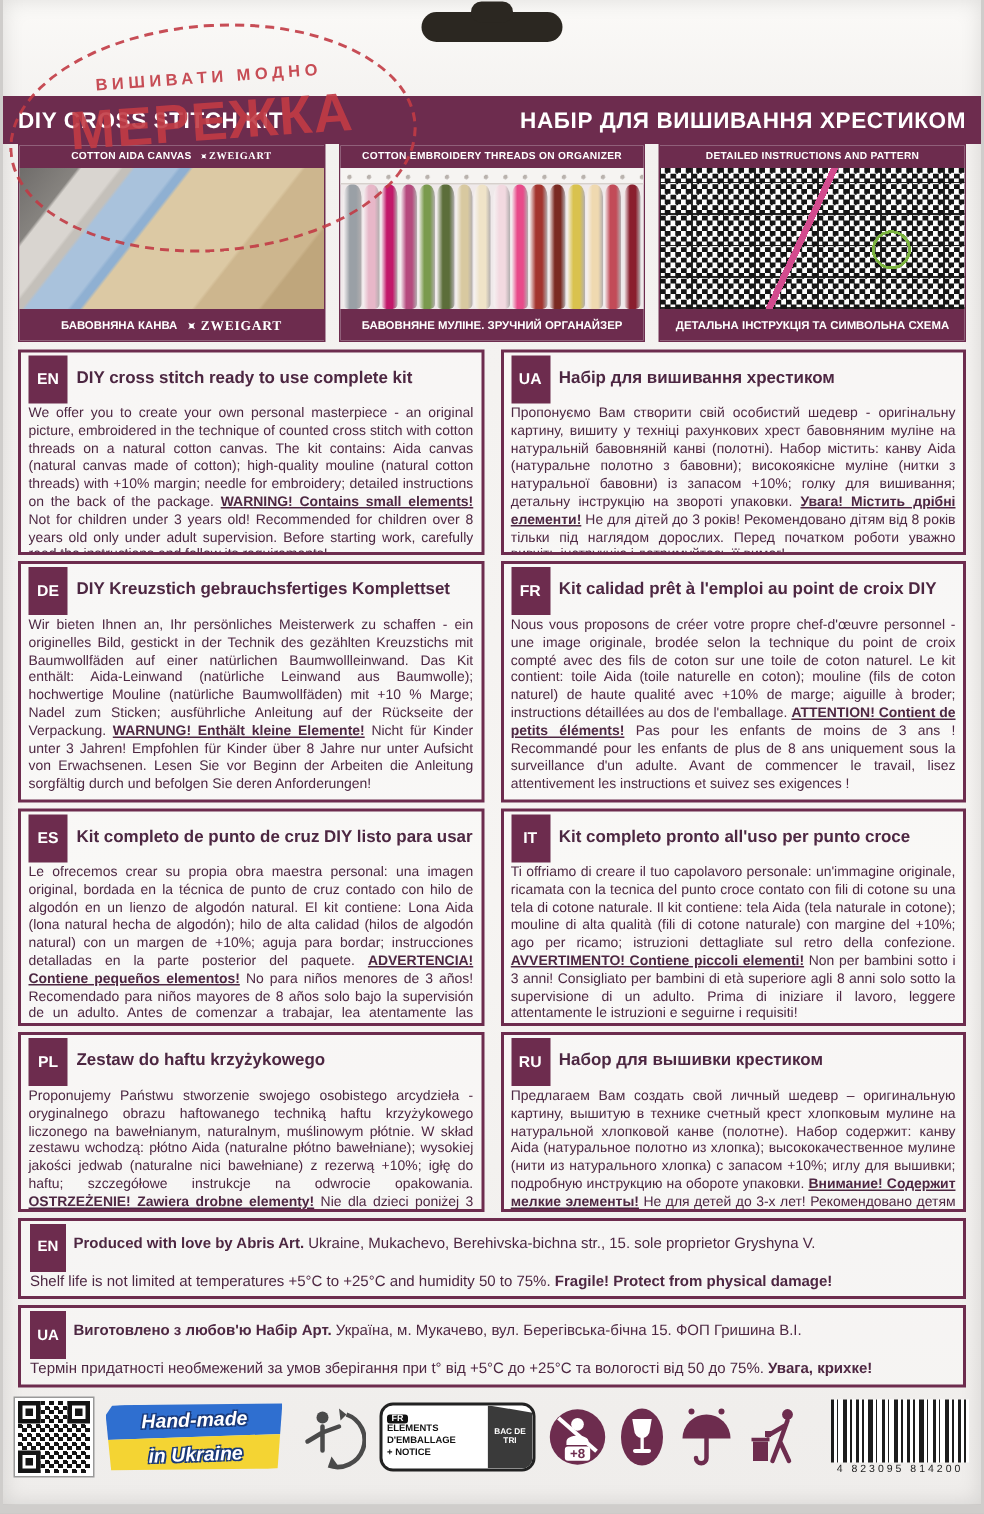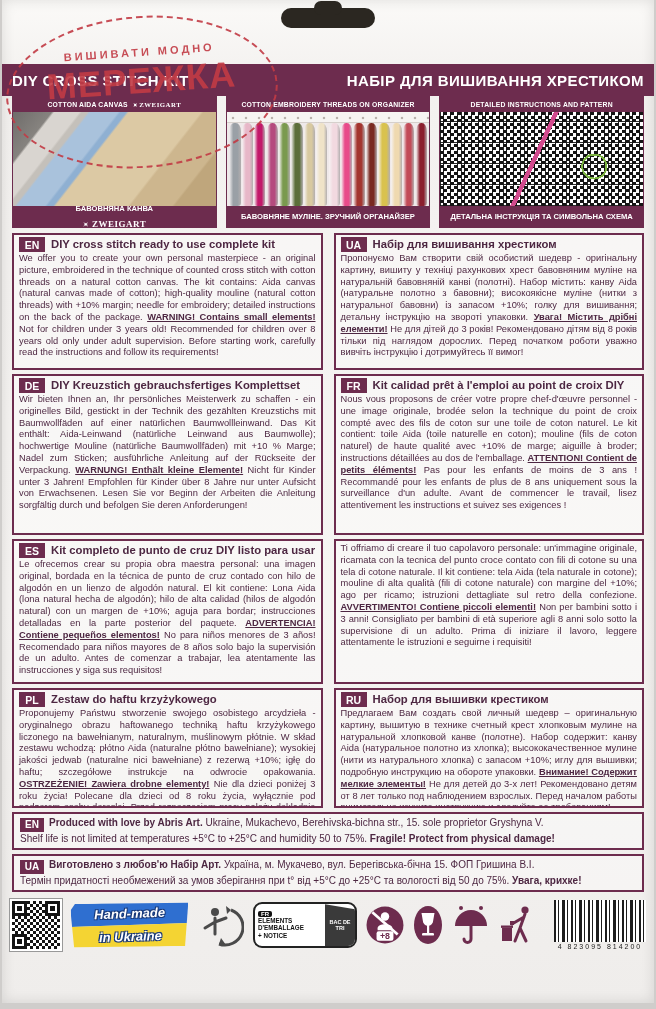--- a/index.html
+++ b/index.html
@@ -25,21 +25,21 @@
   .stamp .s2{position:absolute;top:44px;width:100%;text-align:center;color:var(--stamp);font-size:36px;font-weight:bold;letter-spacing:1px;}
 
   
   .titlebar{position:absolute;top:64px;left:0;right:0;height:26px;background:var(--maroon);color:#fff;display:flex;align-items:center;justify-content:space-between;padding:16px 10px;z-index:10;}
   .titlebar span{font-size:15px;font-weight:bold;letter-spacing:.4px;}
 
   
   .photos{position:absolute;top:96px;left:10px;right:10px;height:132px;display:flex;gap:9px;z-index:8;}
   .panel{flex:1;display:flex;flex-direction:column;border:1px solid var(--maroon);background:#fff;}
   .panel-h{height:15px;background:var(--maroon);color:#fff;font-size:6.8px;font-weight:bold;display:flex;align-items:center;justify-content:center;gap:4px;padding:0 3px;letter-spacing:.2px;}
-  .panel-f{height:21px;background:var(--maroon);color:#fff;font-size:7.6px;font-weight:bold;display:flex;align-items:center;justify-content:center;gap:6px;padding:0 4px;flex-direction:column;}
+  .panel-f{height:21px;background:var(--maroon);color:#fff;font-size:7.6px;font-weight:bold;display:flex;align-items:center;justify-content:center;gap:6px;padding:0 4px;}
   .photo{flex:1;position:relative;overflow:hidden;}
   .zw{font-family:"Liberation Serif","DejaVu Serif",serif;font-weight:bold;letter-spacing:.5px;}
   .zw-d{display:inline-block;transform:rotate(45deg);font-size:.85em;line-height:1;}
 
   .photo-canvas{background:linear-gradient(128deg,#6f6c6a 0%,#86837f 14%,#d9d5d0 15% 24%,#c4c0ba 25% 27%,#a9c2dc 28% 38%,#8fb0d2 39% 41%,#dcc9a4 42% 68%,#cdb68e 69% 84%,#bfa67c 85% 100%);}
   .photo-threads{background:#efe9ea;display:flex;flex-direction:column;}
   .organizer-strip{height:11px;background:#f6f4f2;border-bottom:1px solid #d6d0cc;background-image:radial-gradient(circle at 6px 6px,#b9b2ad 1.4px,transparent 1.6px);background-size:13px 11px;}
   .threads{flex:1;display:flex;align-items:stretch;padding:0 2px;}
   .thread{flex:1;margin:0 .6px;border-radius:46% 46% 30% 30% / 10% 10% 4% 4%;}
   .photo-pattern{background:
@@ -49,21 +49,21 @@
       repeating-linear-gradient(90deg,rgba(20,20,20,.9) 0 1px,transparent 1px 21px),
       repeating-conic-gradient(#141414 0% 25%,#fdfdfd 0% 50%);
       background-size:auto,auto,auto,auto,7px 7px;}
 
   
   .content{position:absolute;top:233px;left:0;right:0;z-index:8;}
   .lang-row{display:flex;gap:11px;margin:0 10px 4px;}
   .lang-row.h1{height:137px}.lang-row.h2{height:161px}.lang-row.h3{height:145px}.lang-row.h4{height:120px}
   .lang-block{flex:1;border:2px solid var(--maroon);padding:2px 5px 3px;overflow:hidden;background:rgba(255,255,255,.35);}
   .lang-head{display:flex;align-items:center;gap:6px;margin-bottom:1px;}
-  .badge{display:inline-flex;align-items:center;justify-content:center;min-width:26px;height:15px;background:var(--maroon);color:#fff;font-size:10.5px;font-weight:bold;flex:0 0 auto;padding:0 2px;}
+  .badge{display:inline-flex;align-items:center;justify-content:center;min-width:26px;height:15px;background:var(--maroon);color:#fff;font-size:10.5px;font-weight:bold;flex:0 0 auto;padding:16px 2px;}
   .lang-title{font-size:11.3px;font-weight:bold;color:var(--ink);line-height:1.05;}
   .lang-body{font-size:9.3px;line-height:1.27;color:var(--ink);text-align:justify;}
   .lang-body .b{font-weight:normal;}
   .lang-body .u{text-decoration:underline;font-weight:bold;}
 
   
   .producer{border:2px solid var(--maroon);margin:0 10px 4px;padding:2px 6px 3px;font-size:10px;line-height:1.34;color:var(--ink);background:rgba(255,255,255,.35);}
   .producer .badge{height:14px;min-width:24px;font-size:10px;margin-right:5px;vertical-align:-2px;}
   .producer .b{font-weight:bold;}
 
@@ -197,20 +197,24 @@
 
       <div class="lang-row h3">
         <div class="lang-block">
           <div class="lang-head">
             <span class="badge">ES</span>
             <span class="lang-title">Kit completo de punto de cruz DIY listo para usar</span>
           </div>
           <p class="lang-body"><span>Le ofrecemos crear su propia obra maestra personal: una imagen original, bordada en la técnica de punto de cruz contado con hilo de algodón en un lienzo de algodón natural. </span><span class="b">El kit contiene:</span><span> Lona Aida (lona natural hecha de algodón); hilo de alta calidad (hilos de algodón natural) con un margen de +10%; aguja para bordar; instrucciones detalladas en la parte posterior del paquete. </span><span class="u">ADVERTENCIA! Contiene pequeños elementos!</span><span> No para niños menores de 3 años! Recomendado para niños mayores de 8 años solo bajo la supervisión de un adulto. Antes de comenzar a trabajar, lea atentamente las instrucciones y siga sus requisitos!</span></p>
         </div>
         <div class="lang-block">
+          <div class="lang-head">
+            <span class="badge">IT</span>
+            <span class="lang-title">Kit completo pronto all'uso per punto croce</span>
+          </div>
           <p class="lang-body"><span>Ti offriamo di creare il tuo capolavoro personale: un'immagine originale, ricamata con la tecnica del punto croce contato con fili di cotone su una tela di cotone naturale. </span><span class="b">Il kit contiene:</span><span> tela Aida (tela naturale in cotone); mouline di alta qualità (fili di cotone naturale) con margine del +10%; ago per ricamo; istruzioni dettagliate sul retro della confezione. </span><span class="u">AVVERTIMENTO! Contiene piccoli elementi!</span><span> Non per bambini sotto i 3 anni! Consigliato per bambini di età superiore agli 8 anni solo sotto la supervisione di un adulto. Prima di iniziare il lavoro, leggere attentamente le istruzioni e seguirne i requisiti!</span></p>
         </div>
       </div>
 
       <div class="lang-row h4">
         <div class="lang-block">
           <div class="lang-head">
             <span class="badge">PL</span>
             <span class="lang-title">Zestaw do haftu krzyżykowego</span>
           </div>

